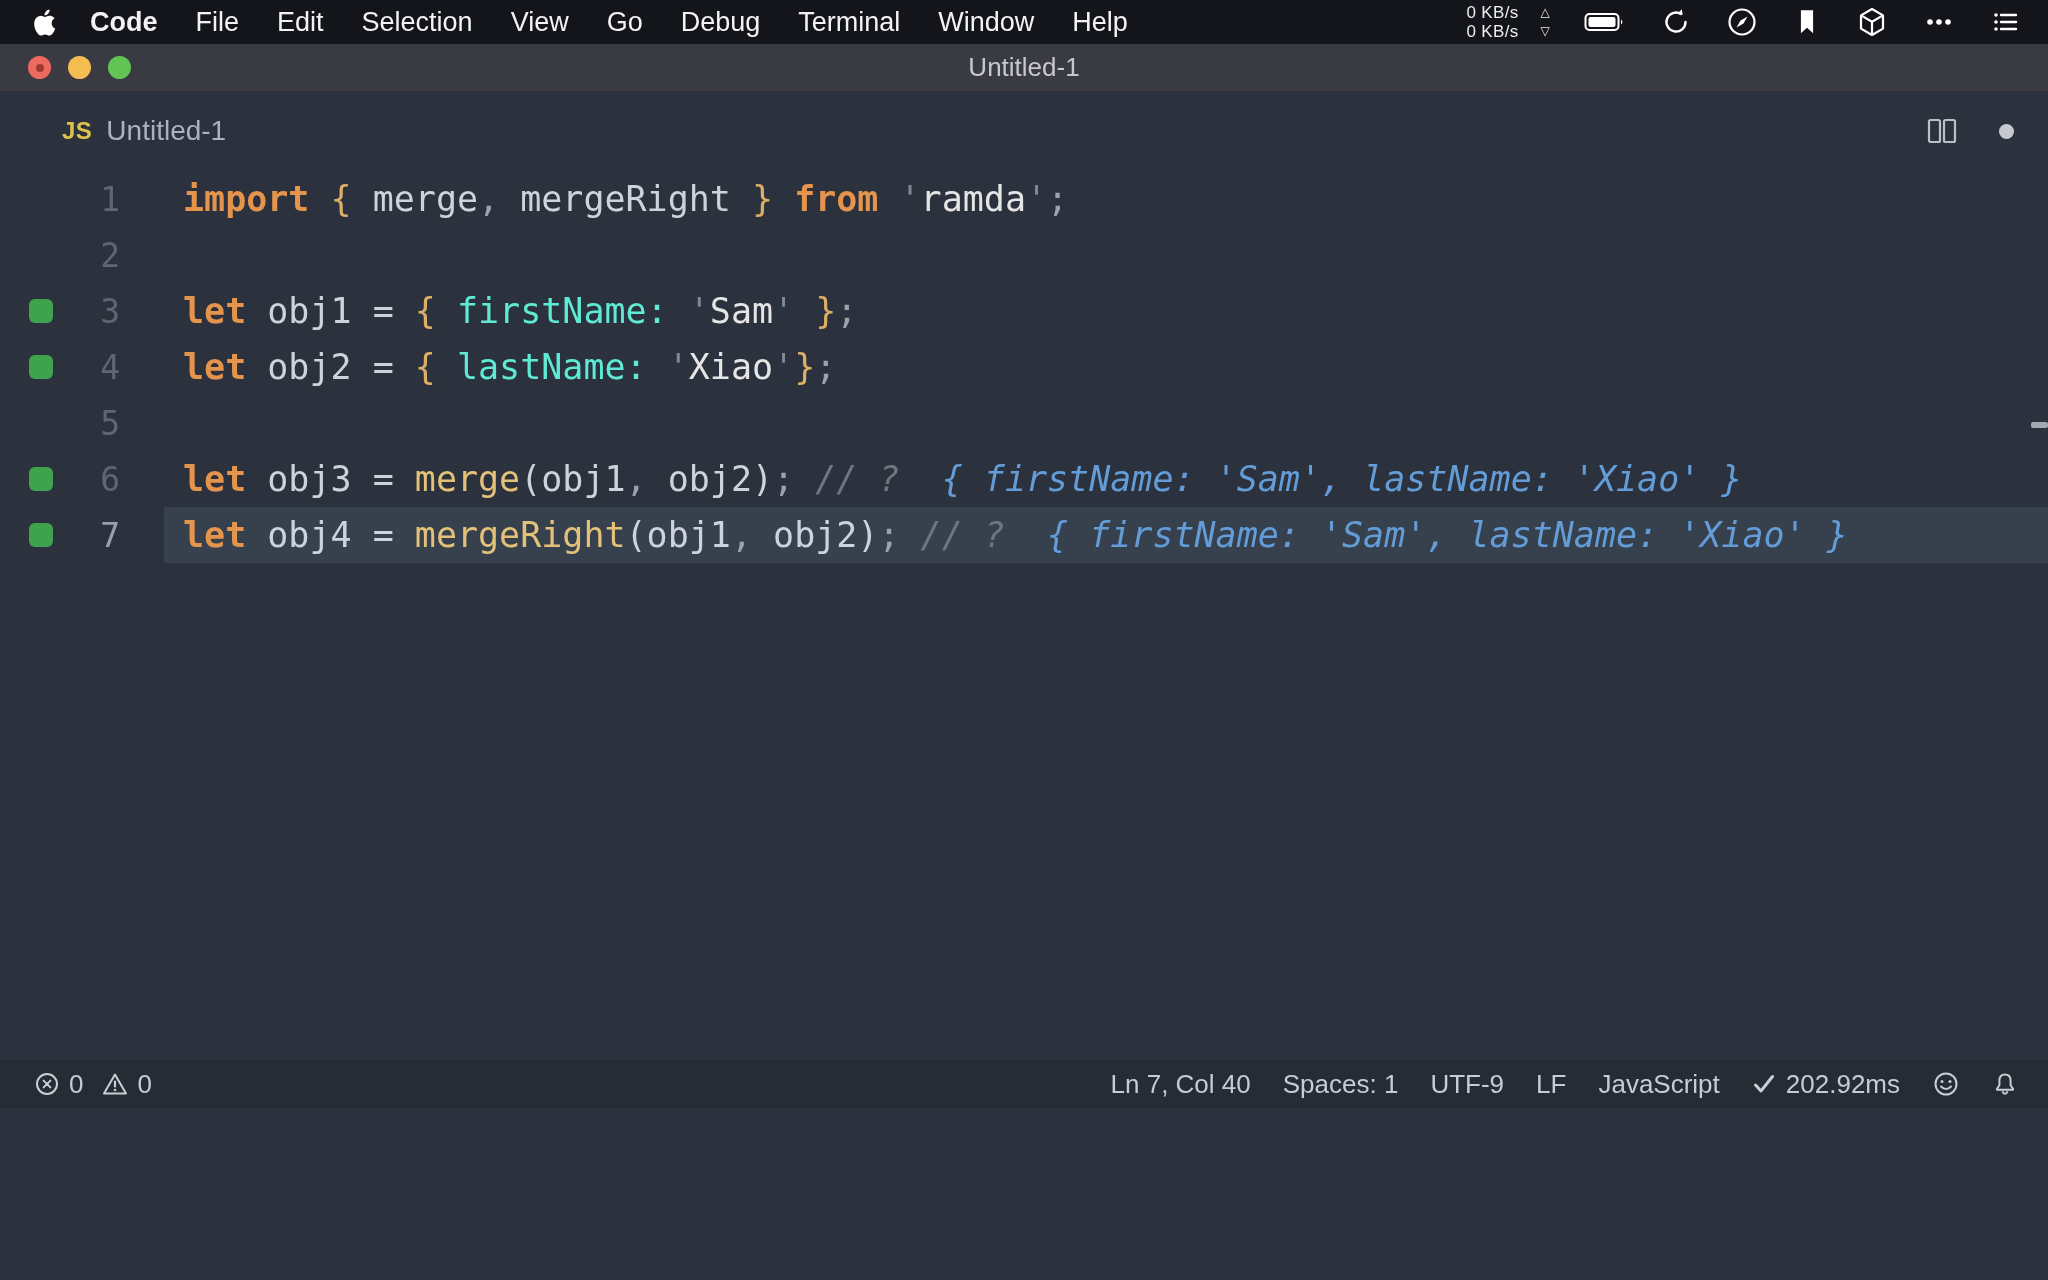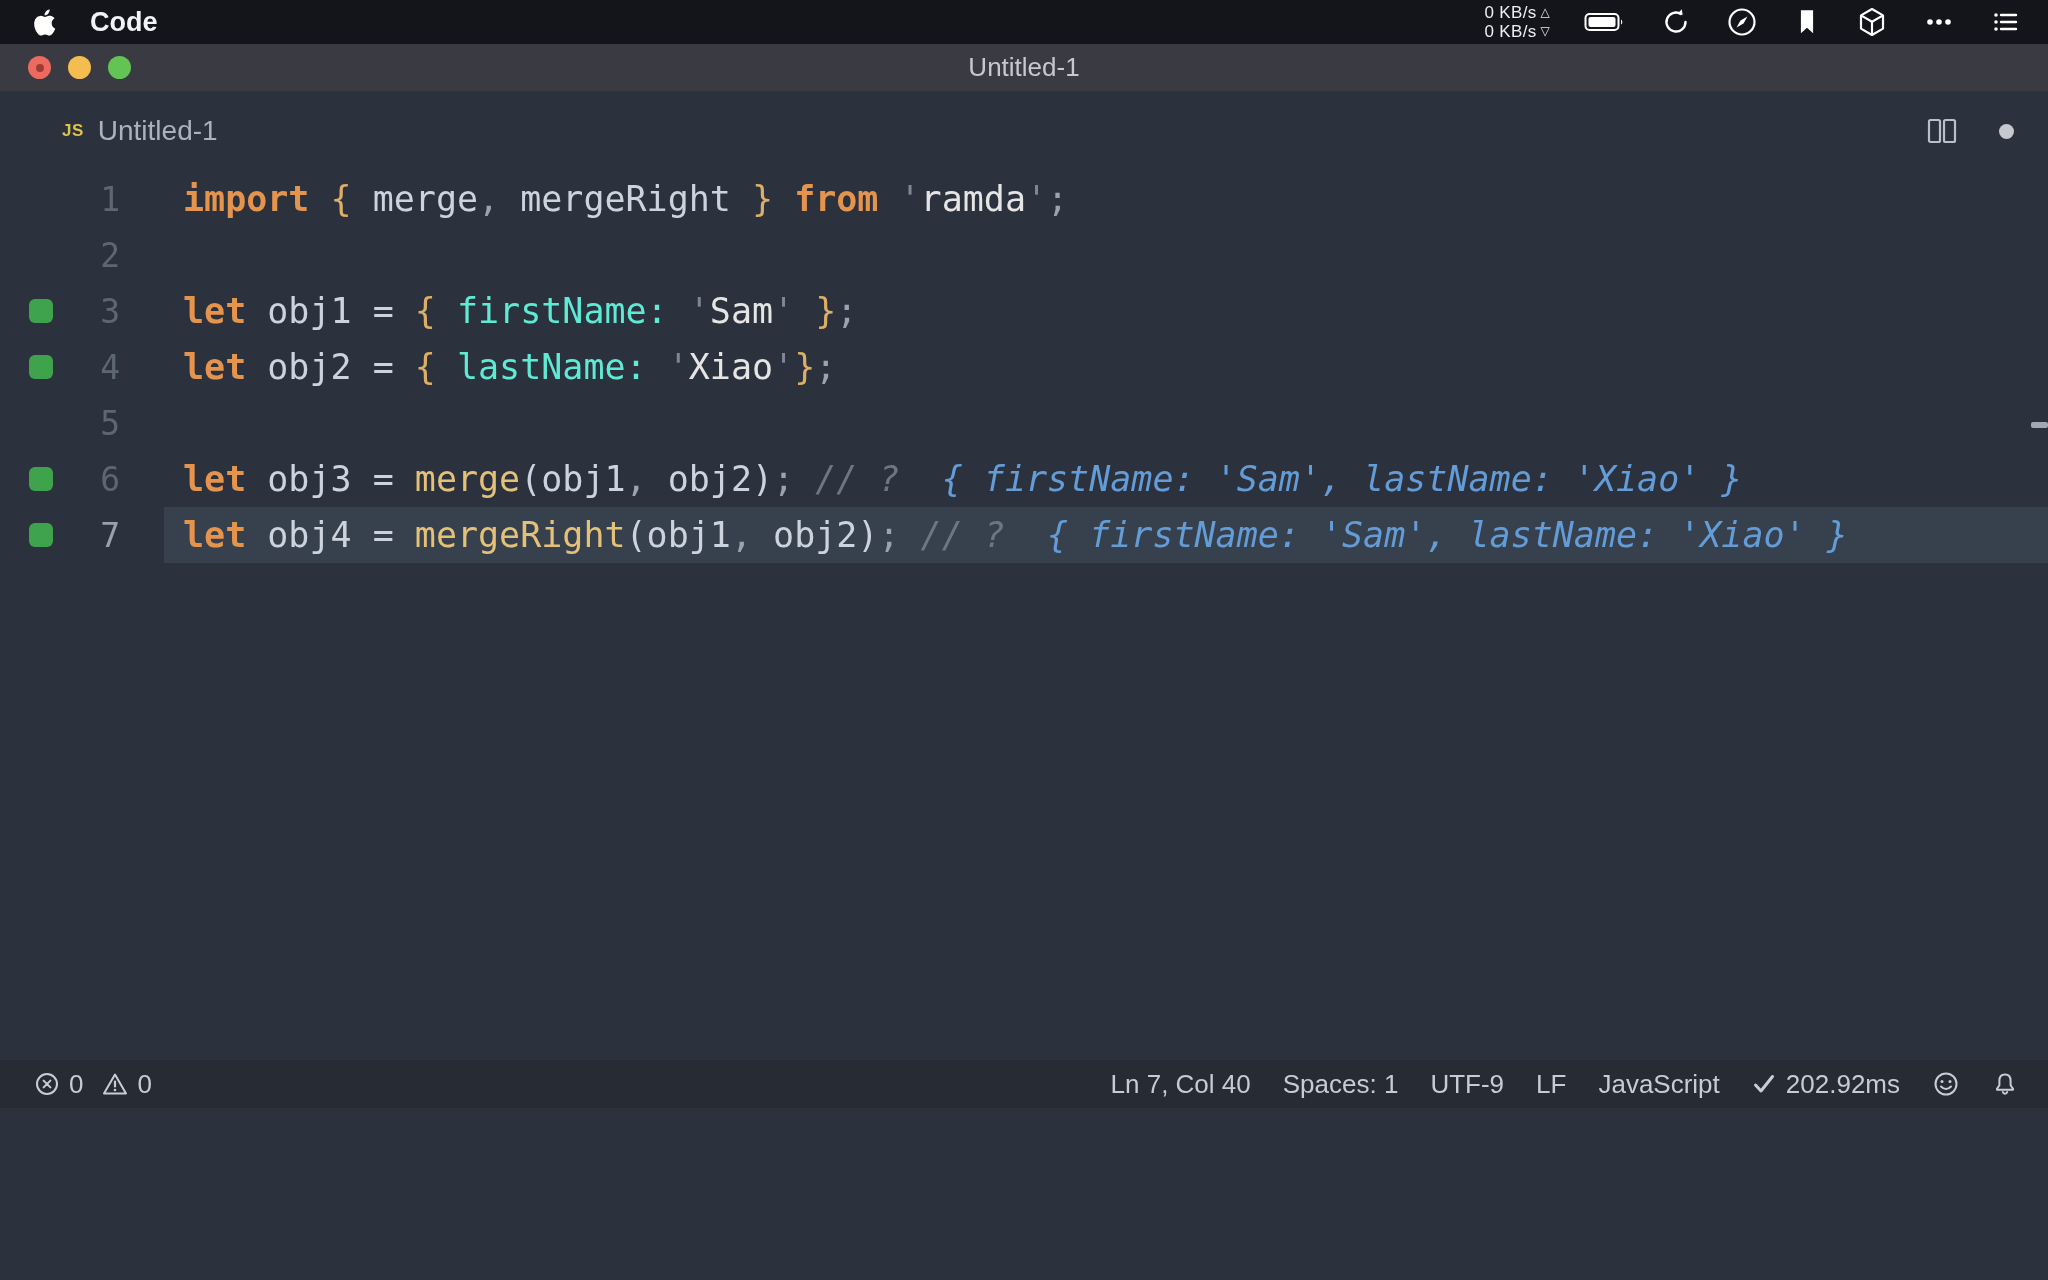--- a/index.html
+++ b/index.html
@@ -10,40 +10,40 @@
   
   .menubar { height:44px; flex:0 0 auto; background:#14141b; display:flex; align-items:center;
              color:#f2f3f6; font-size:27px; padding:0 26px 0 30px; }
   .apple-wrap { display:flex; align-items:center; padding:0 14px 0 4px; }
   .menu-app { font-weight:700; padding:0 19px; }
   .menu-items { display:flex; align-items:center; }
   .menu-item { padding:0 19px; }
   .menu-right { margin-left:auto; display:flex; align-items:center; gap:34px; }
   .net { display:flex; flex-direction:column; align-items:flex-end; font-size:17px;
          line-height:19px; color:#eceef2; letter-spacing:.3px; }
-  .net-row { display:flex; align-items:center; gap:4px; }
+  .net-row { display:flex; align-items:center; gap:22px; }
   .net .arr { font-family:"DejaVu Sans", sans-serif; font-size:12px; }
   .mb-icon { display:flex; align-items:center; }
 
   
   .titlebar { height:47px; flex:0 0 auto; background:#3a3a42; position:relative;
               display:flex; align-items:center; justify-content:center;
               color:#c7c8cd; font-size:26px; }
   .lights { position:absolute; left:28px; top:0; height:100%; display:flex; align-items:center; gap:17px; }
   .light { width:23px; height:23px; border-radius:50%; }
   .light-red { background:#ed6a5f; position:relative; }
   .light-red::after { content:""; position:absolute; left:7.5px; top:7.5px; width:8px; height:8px;
                       border-radius:50%; background:rgba(90,20,12,.55); }
   .light-yellow { background:#f5bd4f; }
   .light-green { background:#61c454; }
 
   
   .editor { flex:1; background:#2c323d; position:relative; overflow:hidden; }
   .tabrow { height:80px; display:flex; align-items:center; padding-left:62px; position:relative; }
-  .js-badge { color:#ddc34a; font-weight:700; font-size:17px; margin-right:14px; letter-spacing:.5px; }
+  .js-badge { color:#ddc34a; font-weight:700; font-size:24px; margin-right:14px; letter-spacing:.5px; }
   .tab-title { color:#a9b2bf; font-size:28px; }
   .tab-actions { position:absolute; right:34px; top:0; height:100%; display:flex; align-items:center; gap:42px; }
   .mod-dot { width:15px; height:15px; border-radius:50%; background:#c6cad0; }
 
   .code-line { display:flex; align-items:center; height:56px;
                font-family:"DejaVu Sans Mono", monospace; font-size:35px; }
   .code-line.current { background:linear-gradient(to right, rgba(0,0,0,0) 164px, #37404d 164px); }
   .marker-col { width:72px; padding-left:29px; flex:0 0 auto; display:flex; align-items:center; }
   .marker { width:24px; height:24px; border-radius:6px; background:#3fa24d; }
   .line-num { width:48px; flex:0 0 auto; text-align:right; color:#5d6773; font-size:33px; }
@@ -81,20 +81,31 @@
 
 <div class="screen">
 
   <div class="menubar">
     <span class="apple-wrap">
       <svg width="23" height="27" viewBox="0 0 17 20">
         <path fill="#ffffff" d="M13.1 10.6c0-2.4 2-3.6 2.1-3.7-1.1-1.7-2.9-1.9-3.5-1.9-1.5-.2-2.9.9-3.7.9-.8 0-1.9-.9-3.2-.8C3.2 5.1 1.7 6 .9 7.5c-1.7 3-.4 7.4 1.2 9.8.8 1.2 1.8 2.5 3 2.4 1.2 0 1.7-.8 3.1-.8 1.4 0 1.9.8 3.2.8 1.3 0 2.2-1.2 3-2.4.9-1.4 1.3-2.7 1.3-2.8-.1 0-2.6-1-2.6-3.9zM10.6 3.3c.7-.8 1.1-1.9 1-3-1 0-2.1.7-2.8 1.5-.6.7-1.2 1.8-1 2.9 1.1.1 2.2-.6 2.8-1.4z"></path>
       </svg>
     </span>
     <span class="menu-app">Code</span>
+    <span class="menu-items">
+        <span class="menu-item">File</span>
+        <span class="menu-item">Edit</span>
+        <span class="menu-item">Selection</span>
+        <span class="menu-item">View</span>
+        <span class="menu-item">Go</span>
+        <span class="menu-item">Debug</span>
+        <span class="menu-item">Terminal</span>
+        <span class="menu-item">Window</span>
+        <span class="menu-item">Help</span>
+      </span>
 
     <span class="menu-right">
       <span class="net">
         <span class="net-row">
           <span>0 KB/s</span>
           <span class="arr">△</span>
         </span>
         <span class="net-row">
           <span>0 KB/s</span>
           <span class="arr">▽</span>

